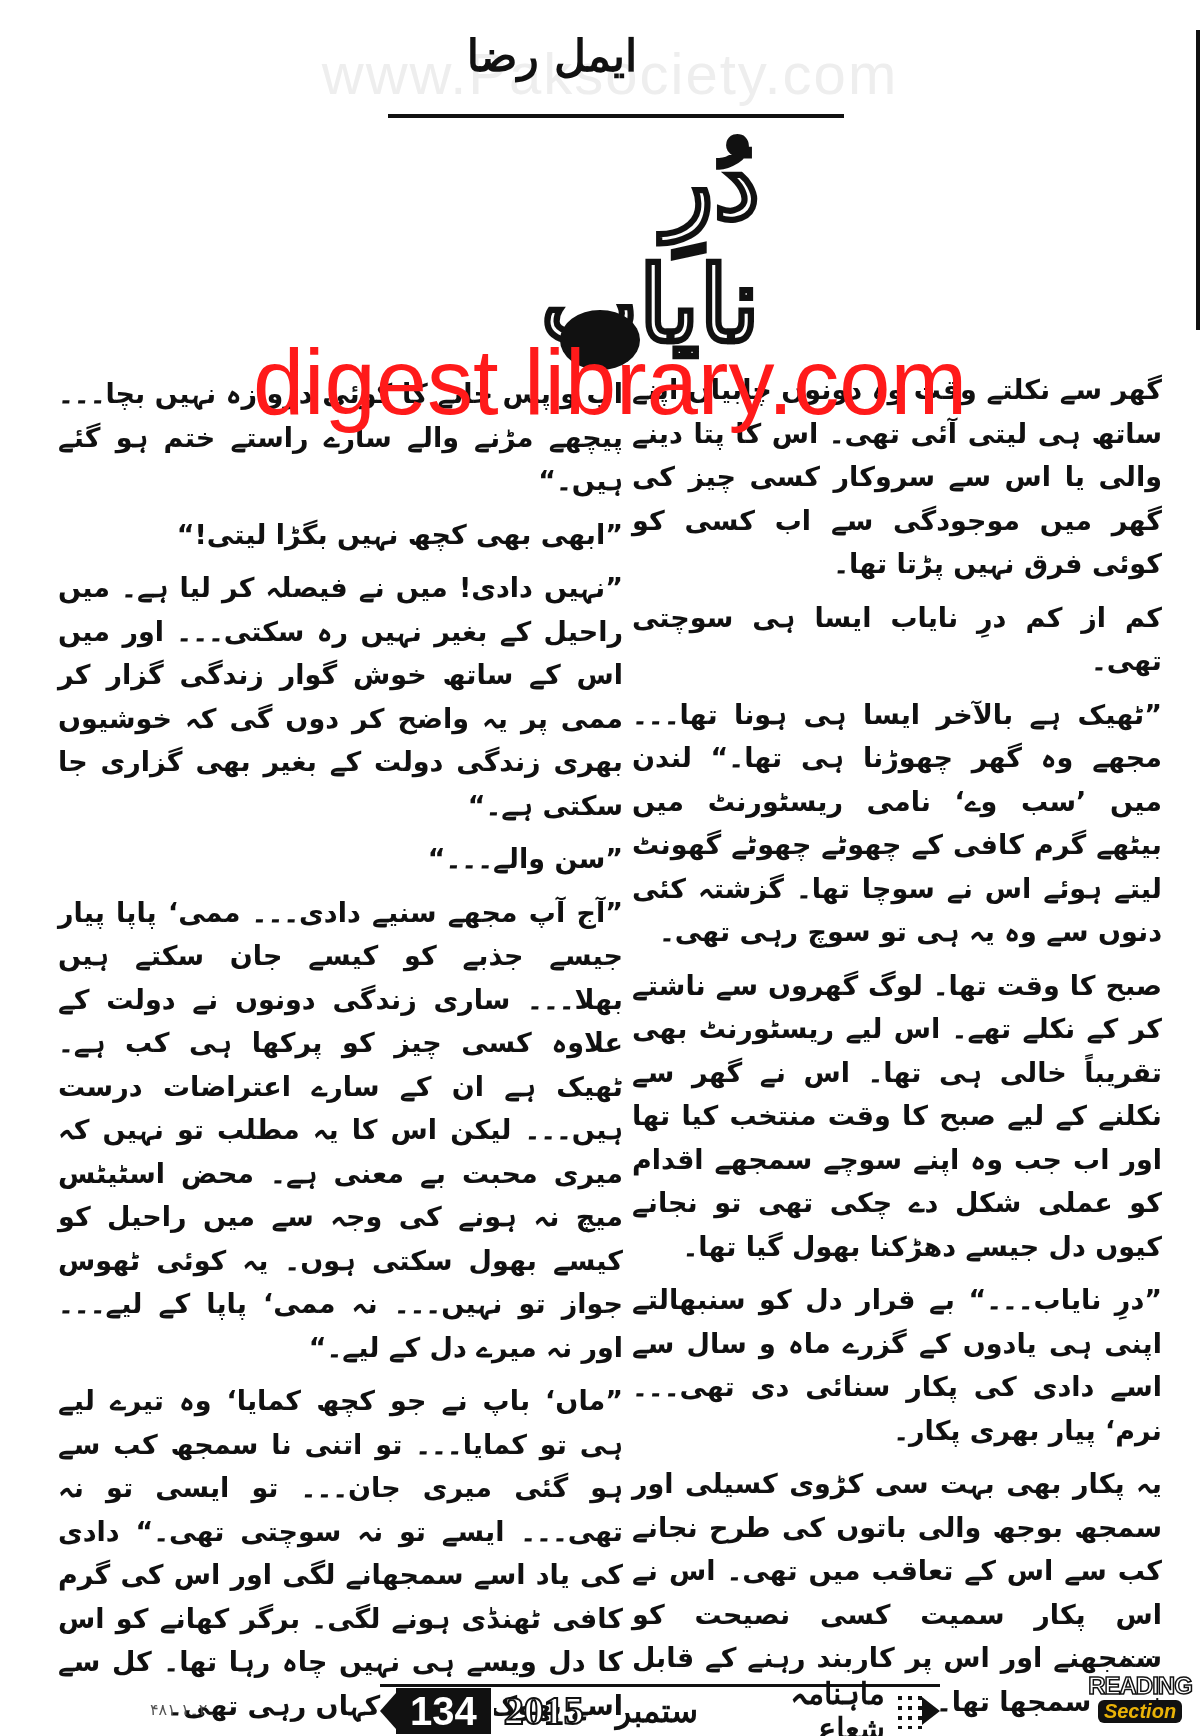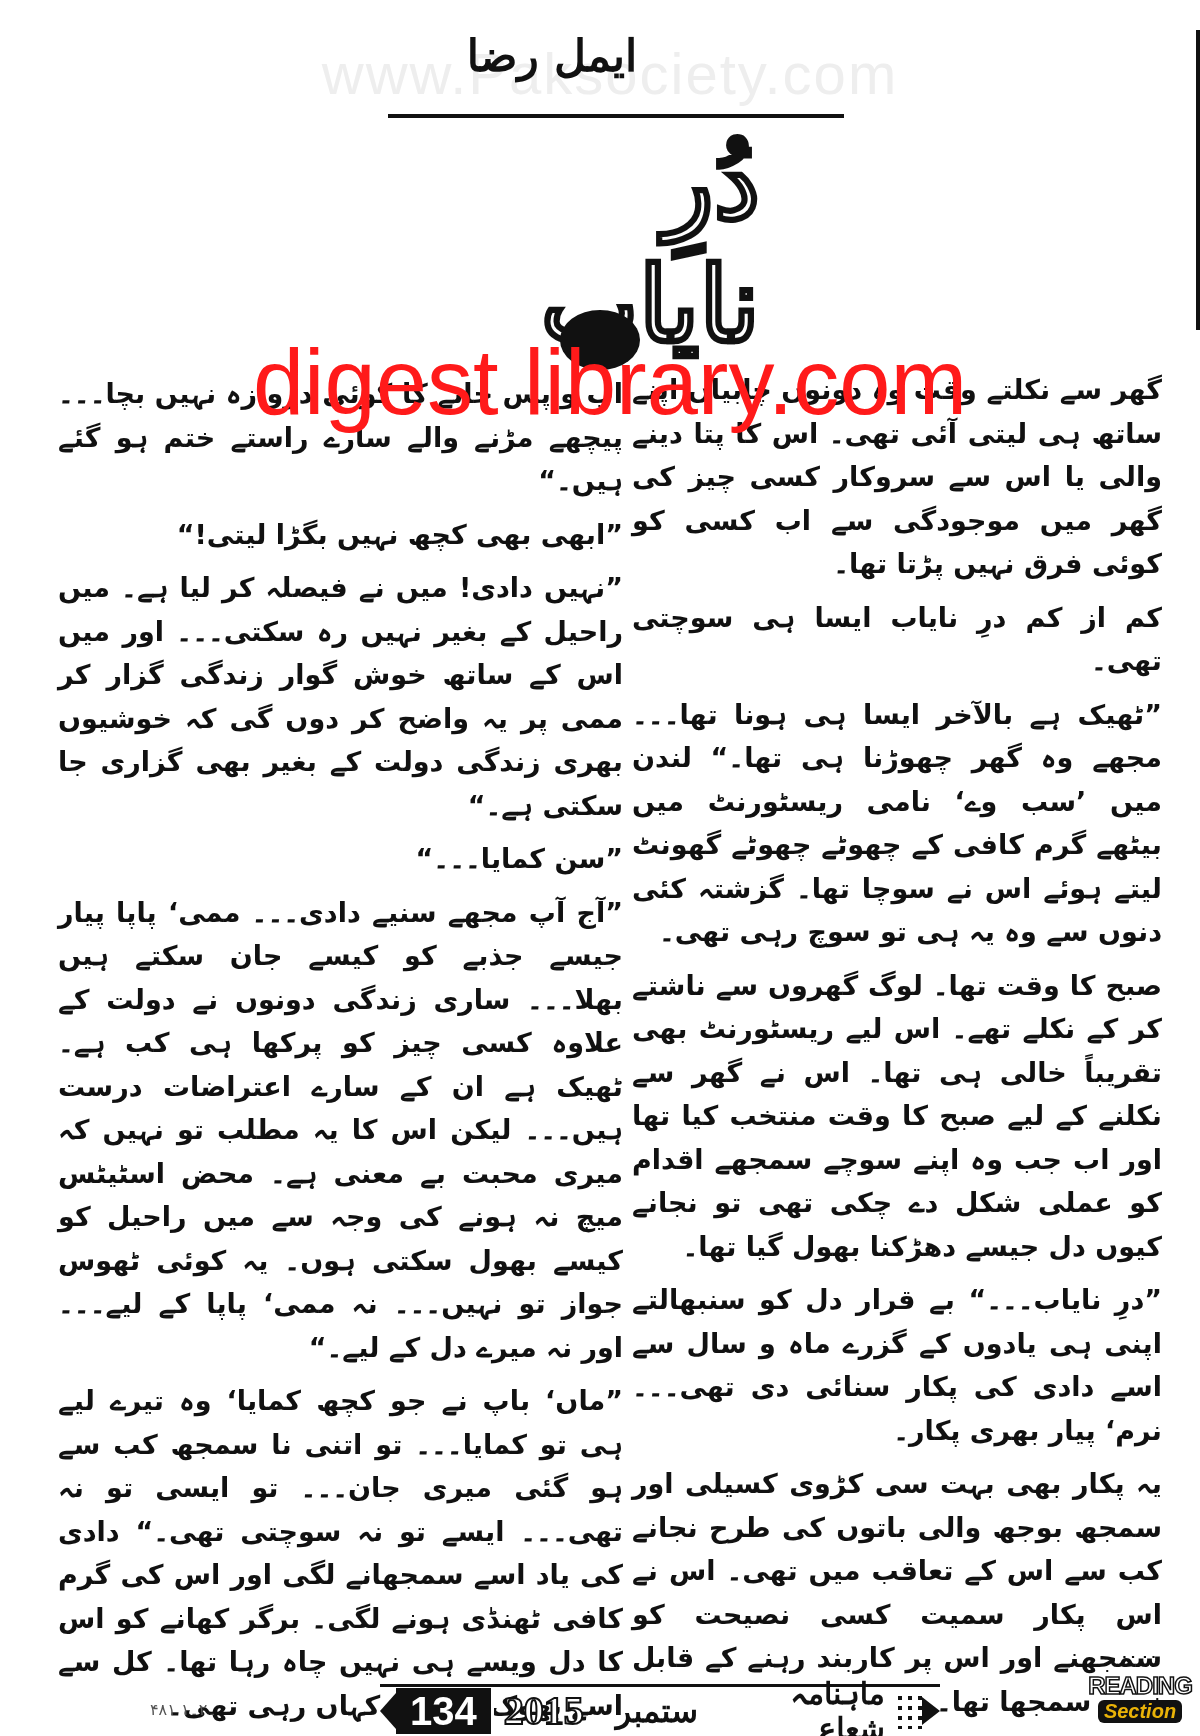--- a/index.html
+++ b/index.html
@@ -75,21 +75,21 @@
   <p>”درِ نایاب۔۔۔“ بے قرار دل کو سنبھالتے اپنی ہی یادوں کے گزرے ماہ و سال سے اسے دادی کی پکار سنائی دی تھی۔۔۔ نرم‘ پیار بھری پکار۔</p>
   <p>یہ پکار بھی بہت سی کڑوی کسیلی اور سمجھ بوجھ والی باتوں کی طرح نجانے کب سے اس کے تعاقب میں تھی۔ اس نے اس پکار سمیت کسی نصیحت کو سمجھنے اور اس پر کاربند رہنے کے قابل نہیں سمجھا تھا۔</p>
   <p>”درِ نایاب۔۔۔“ دادی کی پکار پھر کہیں فضا میں گونج کر چھوٹے چھوٹے ٹکڑوں میں بٹ کر گم ہو گئی۔</p>
 
 </div>
 
 <div class="col col-left">
   <p>اب واپس جانے کا کوئی دروازہ نہیں بچا۔۔۔ پیچھے مڑنے والے سارے راستے ختم ہو گئے ہیں۔“</p>
   <p>”ابھی بھی کچھ نہیں بگڑا لیتی!“</p>
   <p>”نہیں دادی! میں نے فیصلہ کر لیا ہے۔ میں راحیل کے بغیر نہیں رہ سکتی۔۔۔ اور میں اس کے ساتھ خوش گوار زندگی گزار کر ممی پر یہ واضح کر دوں گی کہ خوشیوں بھری زندگی دولت کے بغیر بھی گزاری جا سکتی ہے۔“</p>
-  <p>”سن کمایا۔۔۔“</p>
+  <p>”سن والے۔۔۔“</p>
   <p>”آج آپ مجھے سنیے دادی۔۔۔ ممی‘ پاپا پیار جیسے جذبے کو کیسے جان سکتے ہیں بھلا۔۔۔ ساری زندگی دونوں نے دولت کے علاوہ کسی چیز کو پرکھا ہی کب ہے۔ ٹھیک ہے ان کے سارے اعتراضات درست ہیں۔۔۔ لیکن اس کا یہ مطلب تو نہیں کہ میری محبت بے معنی ہے۔ محض اسٹیٹس میچ نہ ہونے کی وجہ سے میں راحیل کو کیسے بھول سکتی ہوں۔ یہ کوئی ٹھوس جواز تو نہیں۔۔۔ نہ ممی‘ پاپا کے لیے۔۔۔ اور نہ میرے دل کے لیے۔“</p>
   <p>”ماں‘ باپ نے جو کچھ کمایا‘ وہ تیرے لیے ہی تو کمایا۔۔۔ تو اتنی نا سمجھ کب سے ہو گئی میری جان۔۔۔ تو ایسی تو نہ تھی۔۔۔ ایسے تو نہ سوچتی تھی۔“ دادی کی یاد اسے سمجھانے لگی اور اس کی گرم کافی ٹھنڈی ہونے لگی۔ برگر کھانے کو اس کا دل ویسے ہی نہیں چاہ رہا تھا۔ کل سے اسے بھوک لگ ہی کہاں رہی تھی۔</p>
 
 </div>
 
 <div class="scan-marks">۴۔۲۔۱  ۸۱</div>
 
 <div class="footer">
   <div class="footer-arrow-left"></div>
   <div class="footer-page">134</div>

